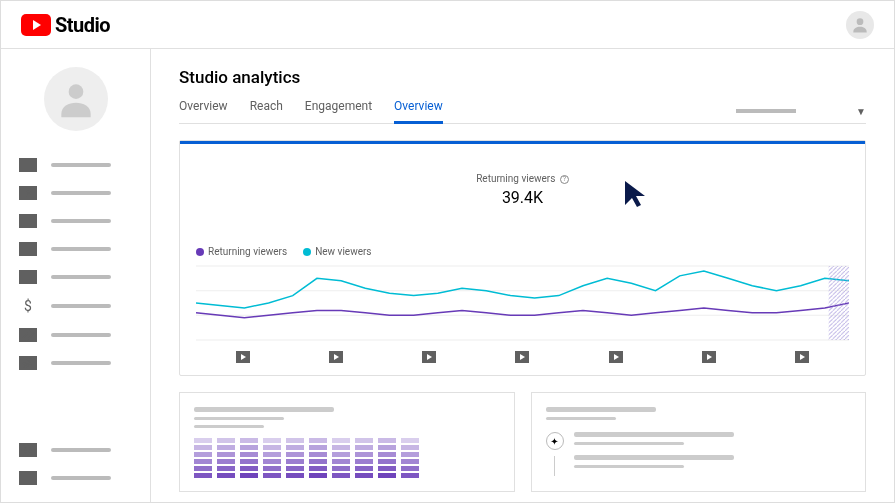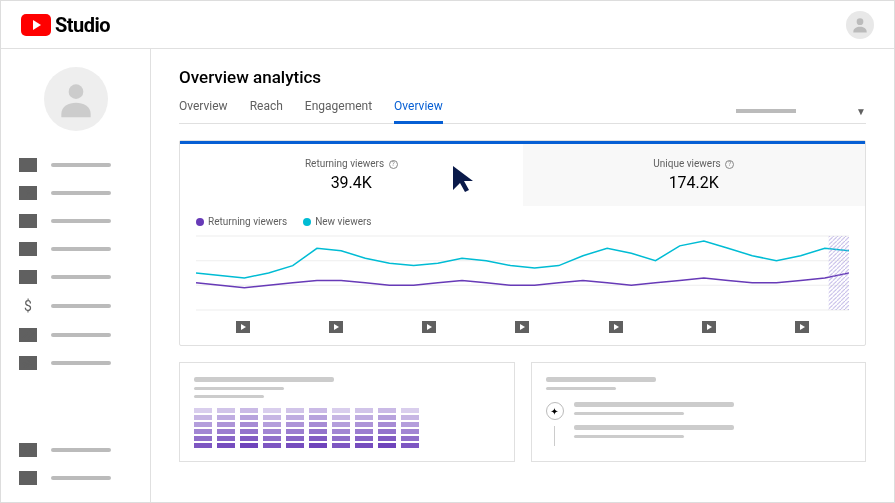--- a/index.html
+++ b/index.html
@@ -25,21 +25,21 @@
 .tabs { display: flex; gap: 10px; border-bottom: 1px solid #e0e0e0; margin-bottom: 16px; justify-content: space-between; align-items: center; }
 .tabs-left { display: flex; gap: 22px; }
 .tab { font-size: 12px; padding-bottom: 8px; color: #606060; cursor: pointer; }
 .tab.active { color: #065fd4; border-bottom: 3px solid #065fd4; margin-bottom: -1px; }
 .range-select { display: flex; align-items: center; gap: 60px; }
 .range-bar { width: 60px; height: 4px; background: #bbb; }
 .caret { font-size: 10px; color: #606060; }
 .card { border: 1px solid #e0e0e0; border-radius: 2px; }
 .metric-card { margin-bottom: 16px; }
 .metrics-row { display: flex; border-top: 3px solid #065fd4; }
-.metric { flex: 1; text-align: center; padding: 14px 10px; background: #f8f8f8; cursor: pointer; }
+.metric { flex: 1; text-align: center; padding: 29px 10px; background: #f8f8f8; cursor: pointer; }
 .metric.active { background: #fff; }
 .metric-label { font-size: 10px; color: #606060; margin-bottom: 4px; }
 .metric-value { font-size: 16px; font-weight: 400; }
 .info-dot { display: inline-block; width: 9px; height: 9px; border: 1px solid #888; border-radius: 50%; font-size: 7px; line-height: 7px; text-align: center; color: #888; vertical-align: middle; margin-left: 2px;}
 .cursor-arrow { position: absolute; margin-left: 100px; margin-top: -28px; }
 .chart-area { padding: 10px 16px 12px; }
 .legend { display: flex; gap: 16px; font-size: 10px; color: #606060; margin-bottom: 6px; }
 .legend-dot { display: inline-block; width: 8px; height: 8px; border-radius: 50%; margin-right: 4px; vertical-align: middle; }
 .chart-svg { width: 100%; height: 80px; }
 .xaxis-markers { display: flex; justify-content: space-between; padding: 0 40px; margin-top: 4px; }
@@ -150,21 +150,21 @@
           <svg class="nav-icon" viewBox="0 0 18 14" fill="none" stroke="#606060" stroke-width="1.5">
             <rect x="1" y="1" width="16" height="10"></rect>
             <path d="M9 3v4M9 9h0"></path>
           </svg>
           <span class="nav-placeholder"></span>
         </div>
     </div>
   </div>
 
   <div class="main">
-    <div class="page-title">Overview analytics</div>
+    <div class="page-title">Studio analytics</div>
     <div class="tabs">
       <div class="tabs-left">
         <div class="tab">Overview</div>
         <div class="tab">Reach</div>
         <div class="tab">Engagement</div>
         <div class="tab active">Overview</div>
       </div>
       <div class="range-select">
         <span class="range-bar"></span>
         <span class="caret">▼</span>
@@ -172,24 +172,20 @@
     </div>
 
     <div class="card metric-card">
       <div class="metrics-row">
         <div class="metric active">
           <div class="metric-label"><span>Returning viewers</span> <span class="info-dot">?</span></div>
           <div class="metric-value">39.4K</div>
           <svg class="cursor-arrow" width="28" height="30" viewBox="0 0 28 30" fill="#0a1a4a">
               <path d="M2 2 L2 26 L9 19 L14 28 L18 26 L13 17 L22 17 Z"></path>
             </svg>
-        </div>
-        <div class="metric">
-          <div class="metric-label"><span>Unique viewers</span> <span class="info-dot">?</span></div>
-          <div class="metric-value">174.2K</div>
         </div>
       </div>
       <div class="chart-area">
         <div class="legend">
           <span><span class="legend-dot" style="background:#673ab7"></span><span>Returning viewers</span></span>
           <span><span class="legend-dot" style="background:#00bcd4"></span><span>New viewers</span></span>
         </div>
         <svg class="chart-svg" id="line-chart" preserveAspectRatio="none" viewBox="0 0 640 80">
             <line x1="0" y1="3" x2="640" y2="3" stroke="#eee" stroke-width="1"></line>
             <line x1="0" y1="27.666666666666668" x2="640" y2="27.666666666666668" stroke="#eee" stroke-width="1"></line>

